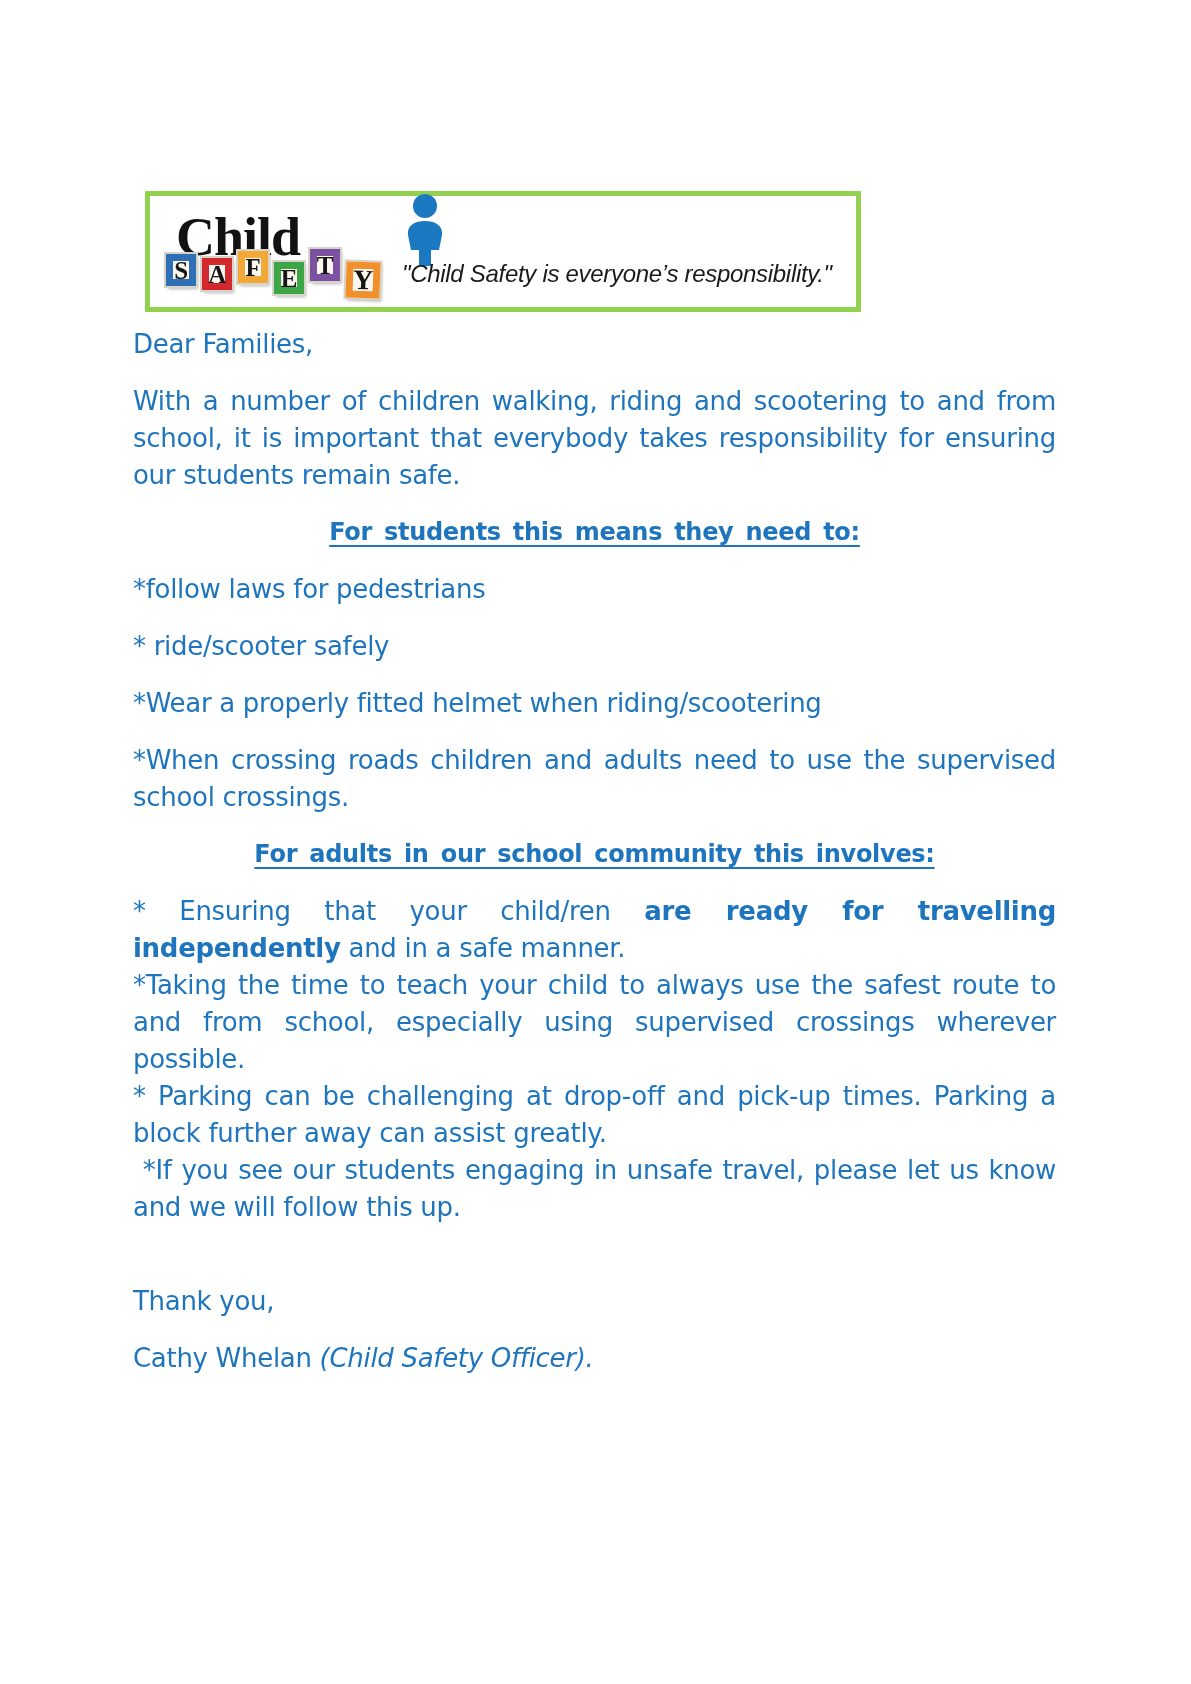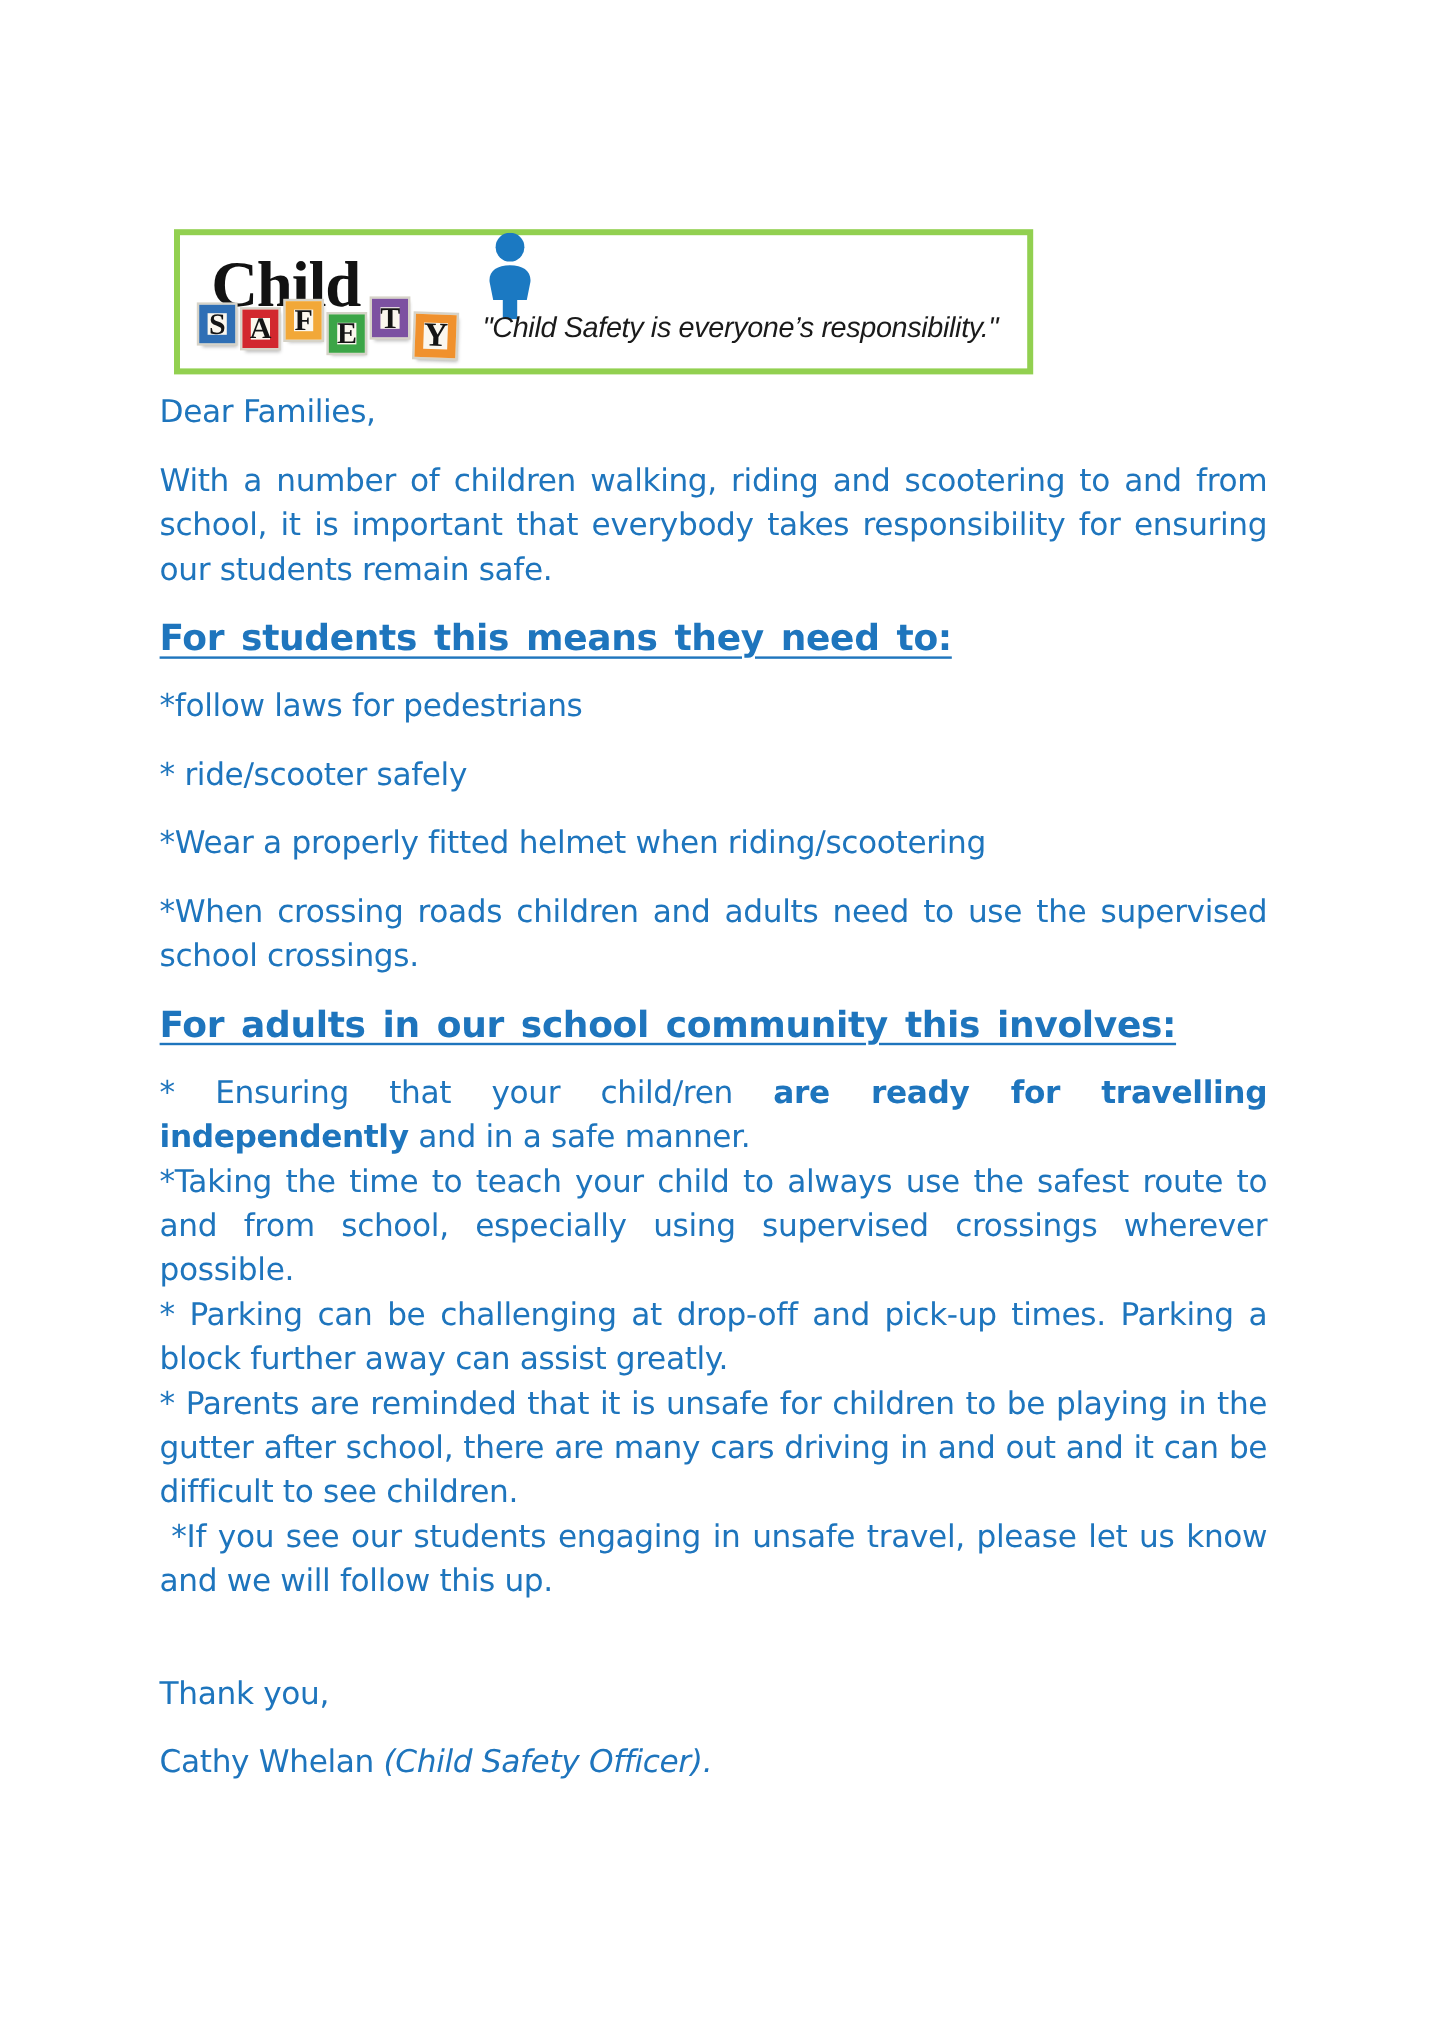--- a/index.html
+++ b/index.html
@@ -50,24 +50,24 @@
     position:absolute; left:252px; top:64px;
     font-family:"Liberation Sans", sans-serif;
     font-style:italic; font-size:24px; color:#1a1a1a;
     letter-spacing:-0.3px; white-space:nowrap;
   }
   
   .body-text { color:inherit; }
   p { font-size:26px; line-height:37px; margin:0 0 20px 0; text-align:justify; }
   .greeting { margin-top:14px; text-align:left; }
   .heading {
-    font-size:30px; line-height:37px; margin:0 0 20px 0;
+    font-size:24px; line-height:37px; margin:0 0 20px 0;
     font-weight:bold; text-decoration:underline;
     text-decoration-thickness:2px; text-underline-offset:5px;
-    word-spacing:4px; text-align:left;
+    word-spacing:4px; text-align:center;
   }
   .tight { margin:0; }
   .closing { margin:57px 0 20px 0; text-align:left; }
   .signature { text-align:left; }
   .signature em { font-style:italic; }
   strong { font-weight:bold; }
 </style>
 </head>
 <body>
 
@@ -100,20 +100,19 @@
     <p>*follow laws for pedestrians</p>
     <p>* ride/scooter safely</p>
     <p>*Wear a properly fitted helmet when riding/scootering</p>
     <p>*When crossing roads children and adults need to use the supervised school crossings.</p>
 
     <p class="heading">For adults in our school community this involves:</p>
 
     <p class="tight"><span>* Ensuring that your child/ren </span><strong>are ready for travelling independently</strong><span> and in a safe manner.</span></p>
     <p class="tight">*Taking the time to teach your child to always use the safest route to and from school, especially using supervised crossings wherever possible.</p>
     <p class="tight">* Parking can be challenging at drop-off and pick-up times. Parking a block further away can assist greatly.</p>
-    <p class="tight">* Parents are reminded that it is unsafe for children to be playing in the gutter after school, there are many cars driving in and out and it can be difficult to see children.</p>
     <p class="tight">&nbsp;*If you see our students engaging in unsafe travel, please let us know and we will follow this up.</p>
 
     <p class="closing">Thank you,</p>
     <p class="signature"><span>Cathy Whelan </span><em>(Child Safety Officer).</em></p>
   </div>
 
 </div>
 
 </body></html>

